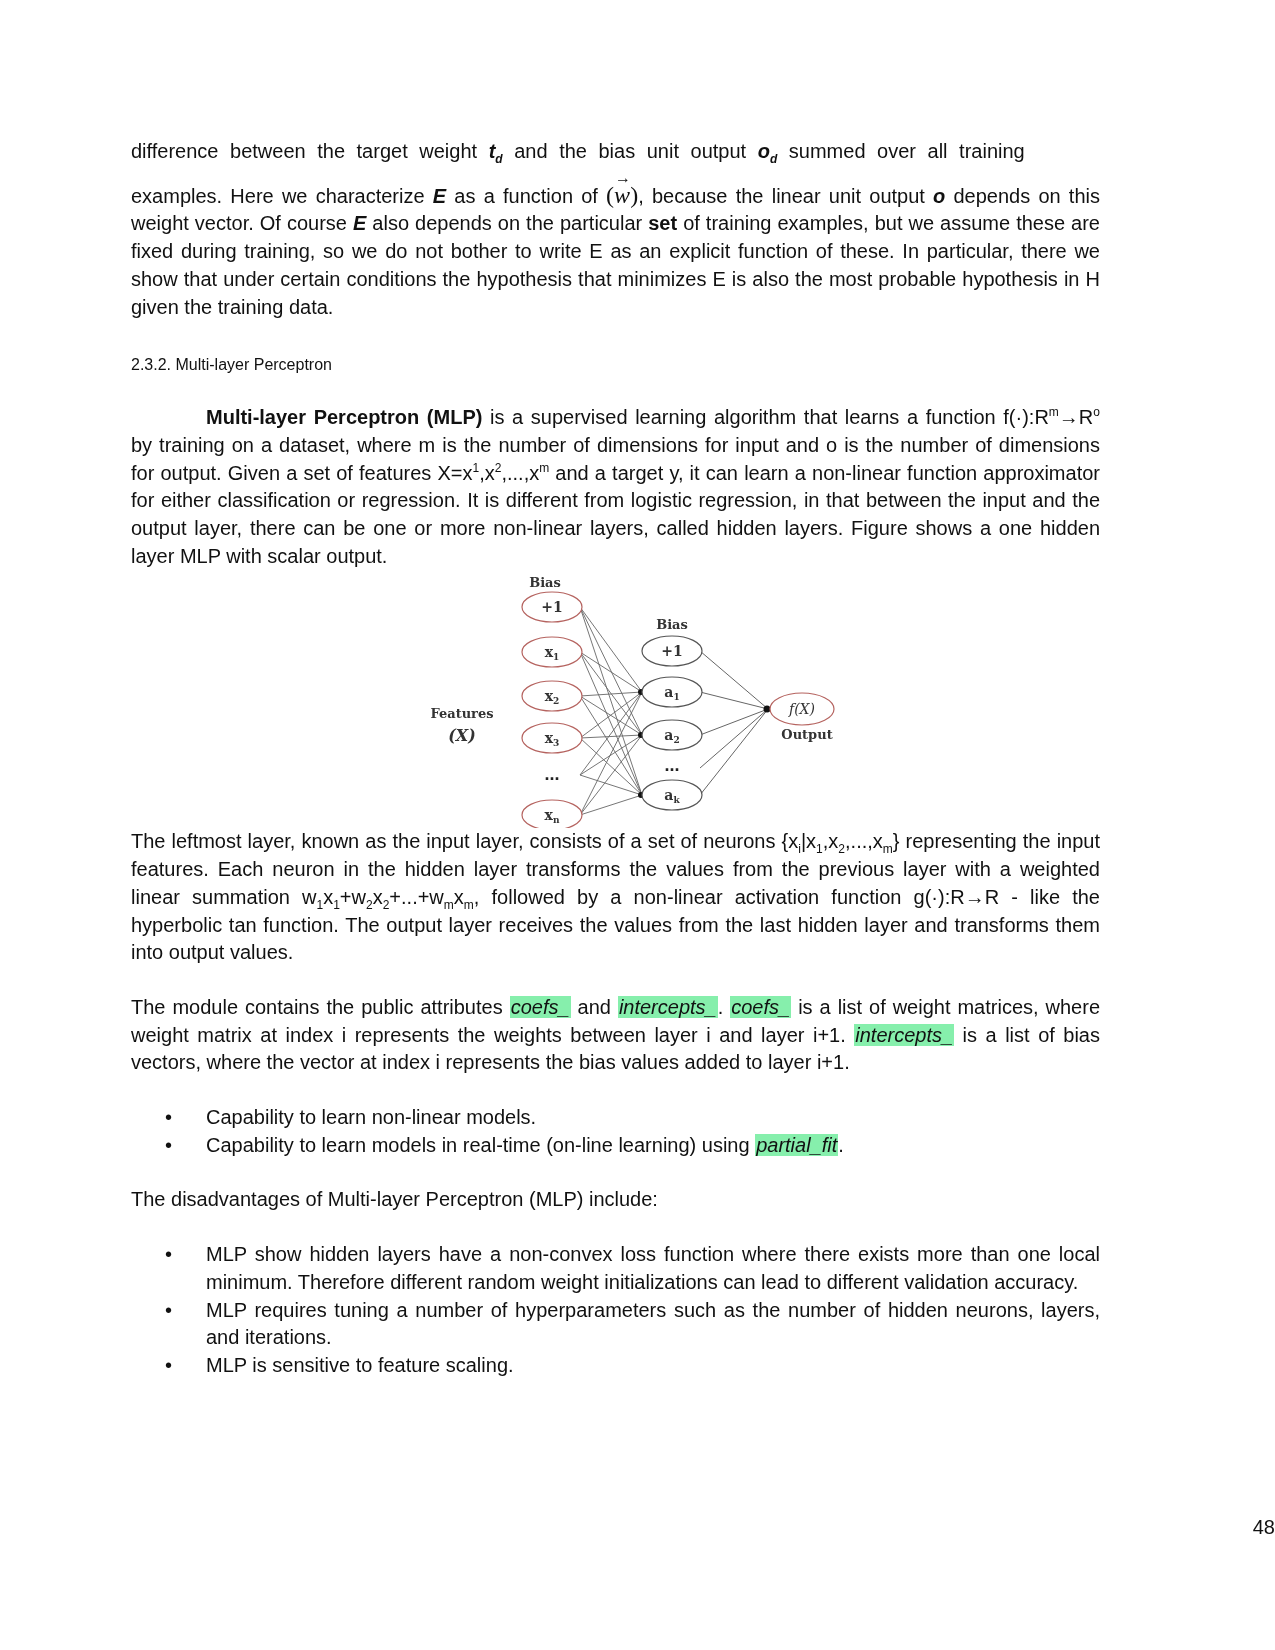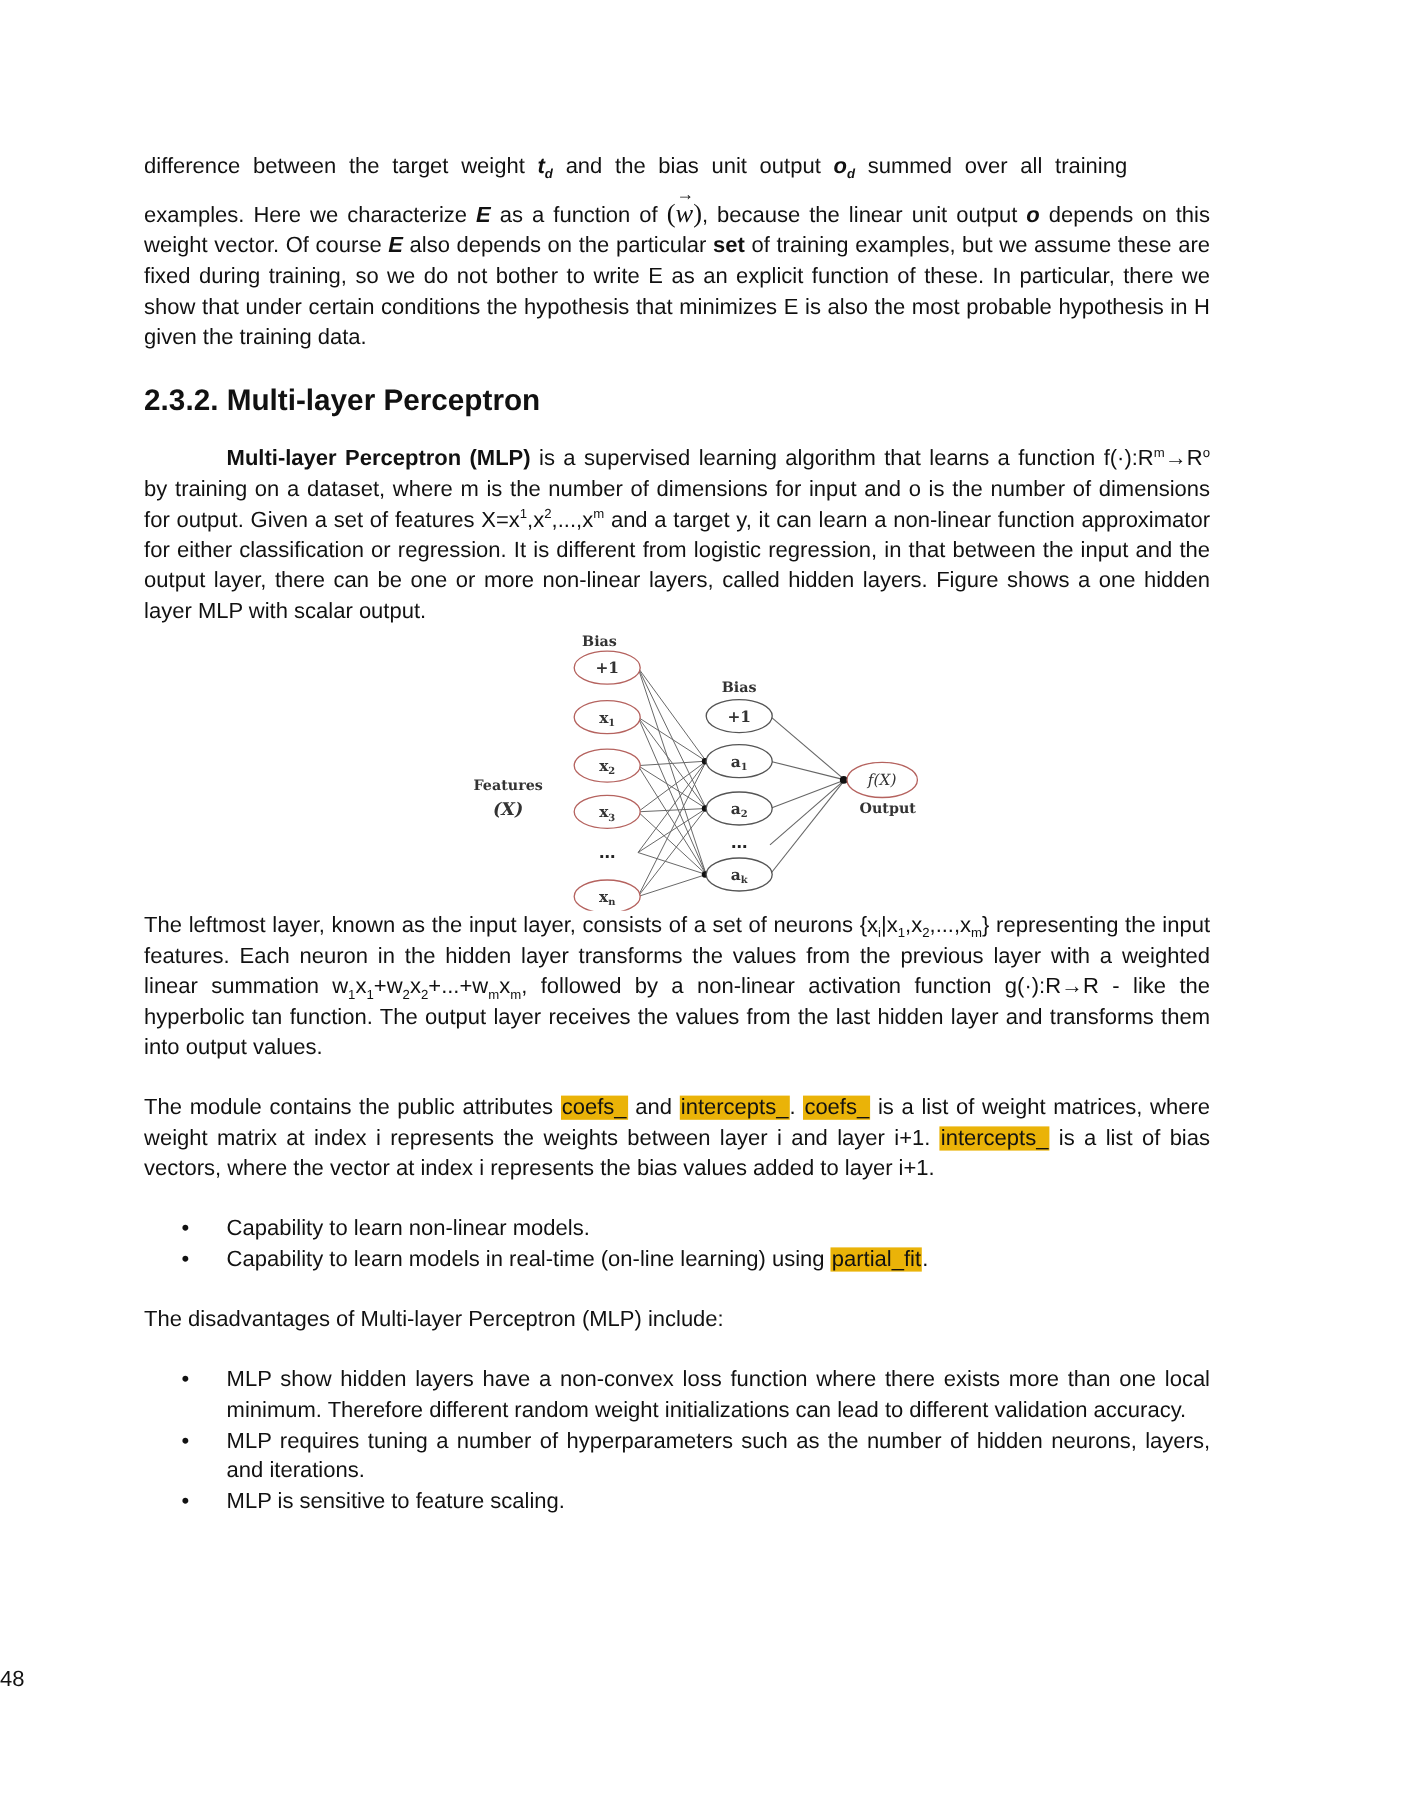--- a/index.html
+++ b/index.html
@@ -1,30 +1,30 @@
 <!DOCTYPE html>
 <html><head>
 <meta charset="utf-8">
 <style>
   html, body { margin: 0; padding: 0; background: #ffffff; }
   body { width: 1275px; height: 1650px; position: relative; overflow: hidden;
          font-family: "Liberation Sans", "DejaVu Sans", sans-serif; color: #111; }
   .page { position: absolute; left: 131px; top: 138px; width: 969px; }
   p { margin: 0; font-size: 20px; line-height: 27.7px; text-align: justify; }
   .gap-lg { margin-top: 27px; }
-  .h3 { font-size: 27px; font-weight: bold; margin: 30px 0 26px 0; line-height: 27px; }
+  .h3 { font-size: 16px; font-weight: normal; margin: 30px 0 26px 0; line-height: 27px; }
   .indent { text-indent: 75px; }
-  .code { background: #eab308; padding: 0 1px; }
+  .code { background: #86efac; padding: 0 1px; font-style: italic; }
   .diagram-wrap { position: relative; height: 258px; }
   .diagram { position: absolute; left: -131px; top: 0; width: 1275px; height: 258px; }
   .dtext { font-family: "DejaVu Serif", "Liberation Serif", serif; fill: #333; }
   ul { list-style: none; margin: 0; padding: 0; }
   li { position: relative; padding-left: 75px; font-size: 20px; line-height: 27.7px; text-align: justify; }
   li .bullet { position: absolute; left: 34px; top: 0; }
-  .page-num { position: absolute; left: 0; width: 1275px; top: 1516px; text-align: left; font-size: 20px; }
+  .page-num { position: absolute; left: 0; width: 1275px; top: 1516px; text-align: right; font-size: 20px; }
   sup, sub { font-size: 12px; line-height: 0; }
   .first-line { word-spacing: 6px; }
 </style>
 </head>
 <body>
 
 <div class="page">
 
   <p class="first-line" style="margin-bottom:16px;">
     <span>difference between the target weight </span><b><i>t</i></b><sub><b><i>d</i></b></sub><span> and the bias unit output </span><b><i>o</i></b><sub><b><i>d</i></b></sub><span> summed over all training</span>

